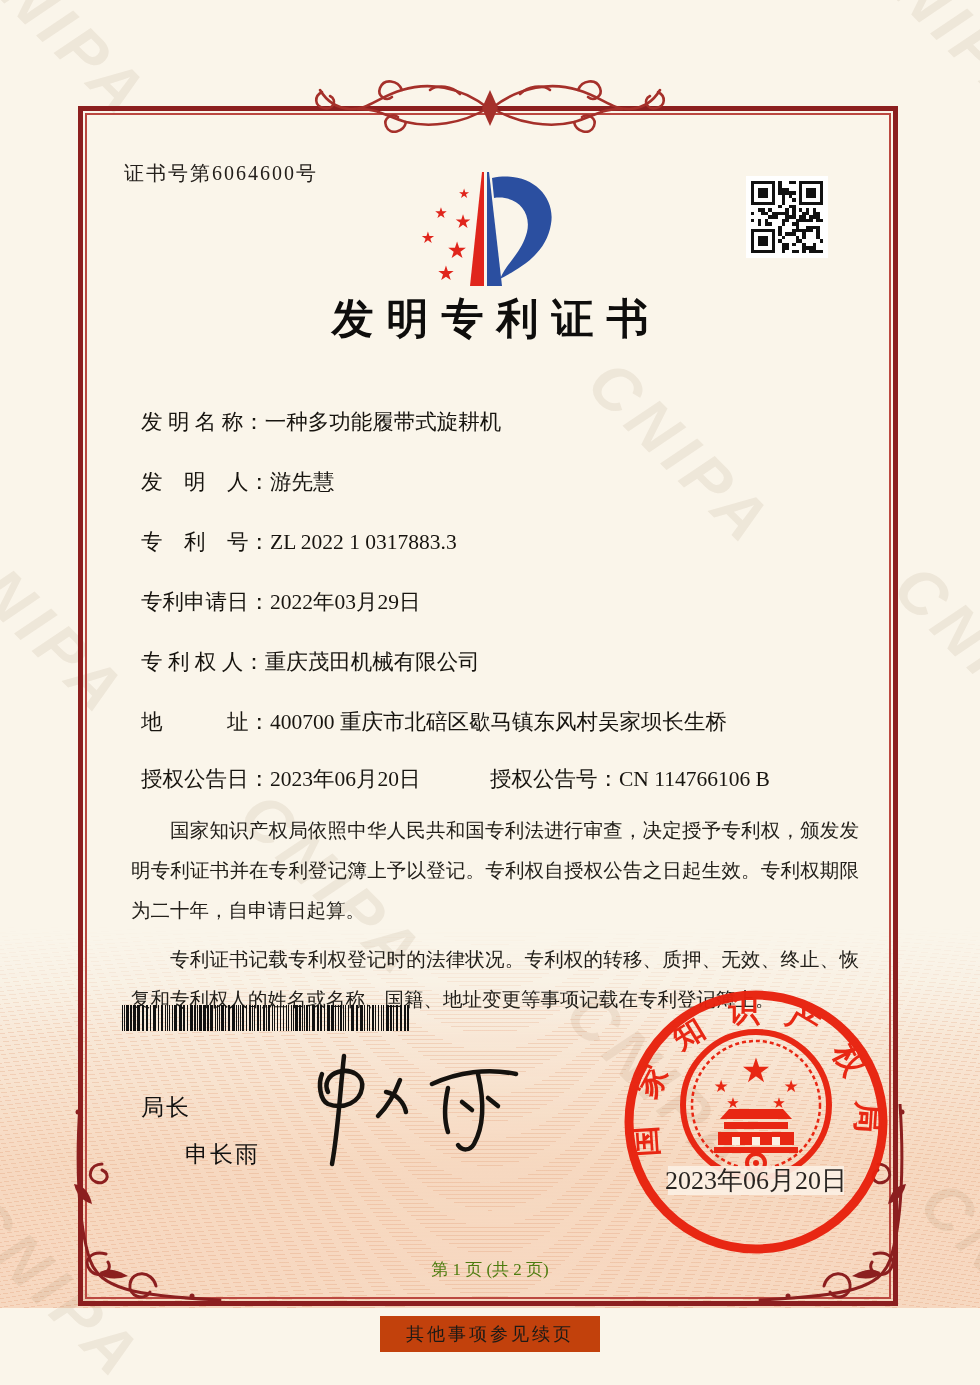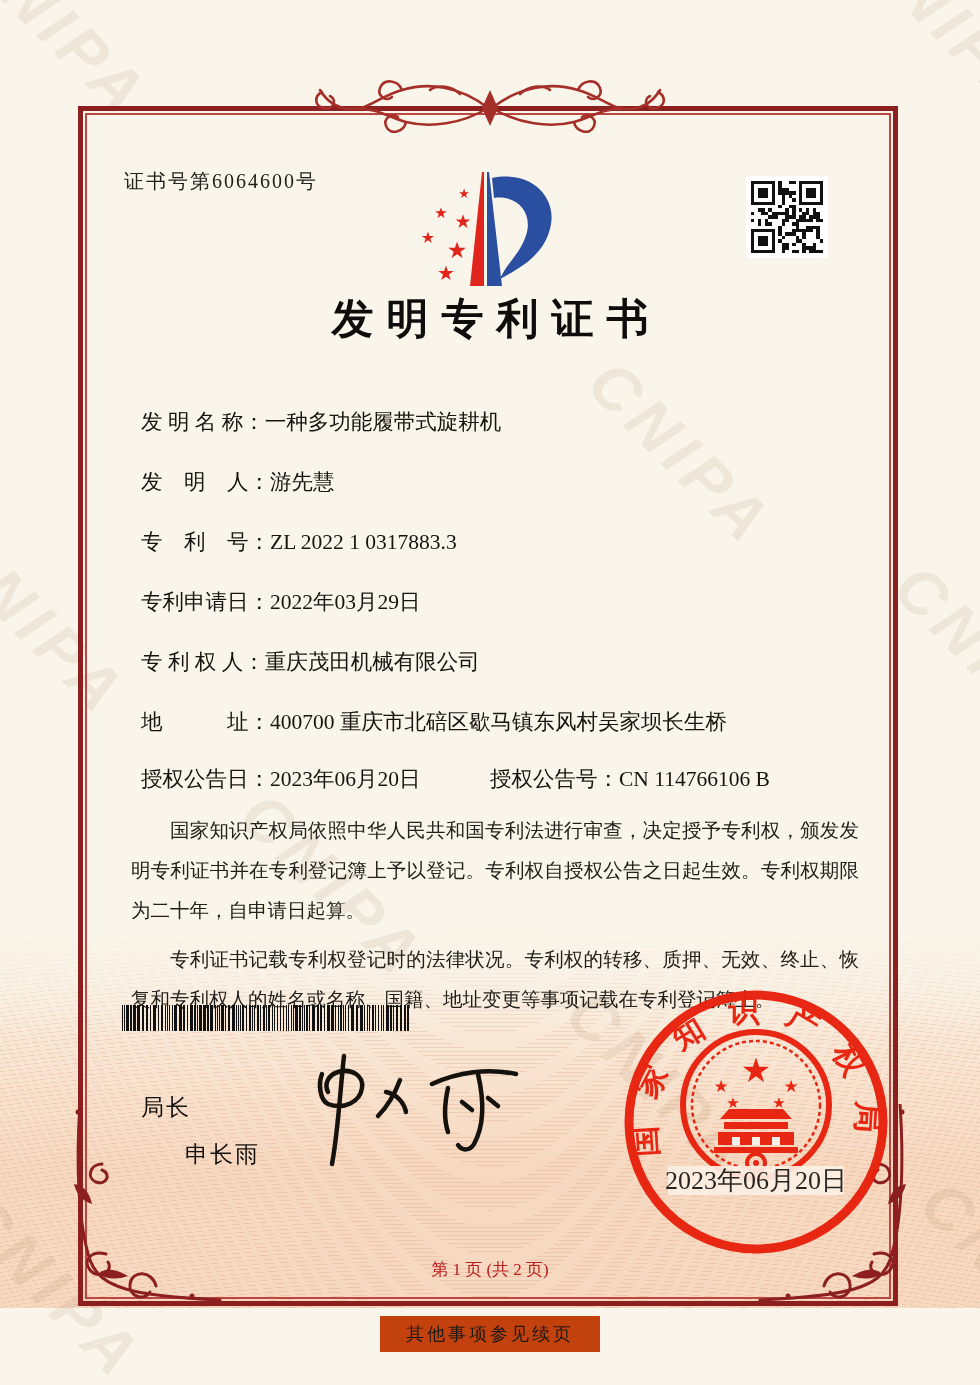--- a/index.html
+++ b/index.html
@@ -28,21 +28,21 @@
 
   
   .frame{position:absolute;left:78px;top:106px;width:820px;height:1200px;border:5px solid var(--border-red);
          z-index:3;pointer-events:none;}
   .frame::after{content:"";position:absolute;inset:2px;border:2px solid #bb4840;}
   .top-orn{position:absolute;left:50%;top:76px;transform:translateX(-50%);width:360px;height:64px;z-index:4;pointer-events:none;}
   .corner{position:absolute;top:1104px;width:150px;height:200px;z-index:4;pointer-events:none;}
   .corner-l{left:72px;} .corner-r{left:758px;transform:scaleX(-1);}
 
   
-  .certno{position:absolute;left:124px;top:168px;z-index:4;font-size:20px;letter-spacing:2px;color:#24201c;}
+  .certno{position:absolute;left:124px;top:160px;z-index:4;font-size:20px;letter-spacing:2px;color:#24201c;}
   .logo{position:absolute;left:408px;top:158px;width:162px;height:140px;z-index:4;}
   .qr{position:absolute;left:746px;top:176px;width:82px;height:82px;background:#fff;padding:5px;z-index:4;}
   .qr svg{width:100%;height:100%;display:block;}
   .title{position:absolute;left:0;top:291px;width:100%;z-index:4;text-align:center;
          font-size:42px;font-weight:700;letter-spacing:13px;text-indent:13px;color:#0e0d0c;}
 
   
   .field{position:absolute;left:141px;z-index:4;font-size:21.5px;color:#17140f;white-space:nowrap;}
   .fvalue{margin-left:0;}
   .f1{top:407px}.f2{top:467px}.f3{top:527px}.f4{top:587px}.f5{top:647px}.f6{top:707px}.f7{top:764px}
@@ -54,21 +54,21 @@
   .paras p{text-indent:2em;margin-bottom:9px;}
 
   
   .barcode{position:absolute;left:122px;top:1005px;width:292px;height:26px;z-index:4;}
   .barcode svg{width:100%;height:100%;display:block;}
   .officer-title,.officer-name{position:absolute;left:141px;z-index:4;
          font-family:Liberation Serif, serif;font-size:23px;letter-spacing:2px;color:#121110;}
   .officer-title{top:1092px;} .officer-name{top:1139px;margin-left:44px;}
   .sig{position:absolute;left:282px;top:1040px;width:252px;height:136px;z-index:4;}
   .seal{position:absolute;left:614px;top:980px;width:284px;height:284px;z-index:5;opacity:.97;}
-  .pageno{position:absolute;left:0;top:1258px;width:100%;z-index:4;text-align:center;font-size:17px;color:#b91c1c;}
+  .pageno{position:absolute;left:0;top:1258px;width:100%;z-index:4;text-align:center;font-size:17px;color:#4d7c0f;}
   .note{position:absolute;top:1316px;left:50%;transform:translateX(-50%);z-index:4;background:#c2410c;
         padding:6px 26px;font-size:18px;letter-spacing:3px;color:#1d1a16;white-space:nowrap;}
 </style>
 </head>
 <body>
 
 <div class="page">
 
   <span class="wm w1">CNIPA</span>
   <span class="wm w2">CNIPA</span>

